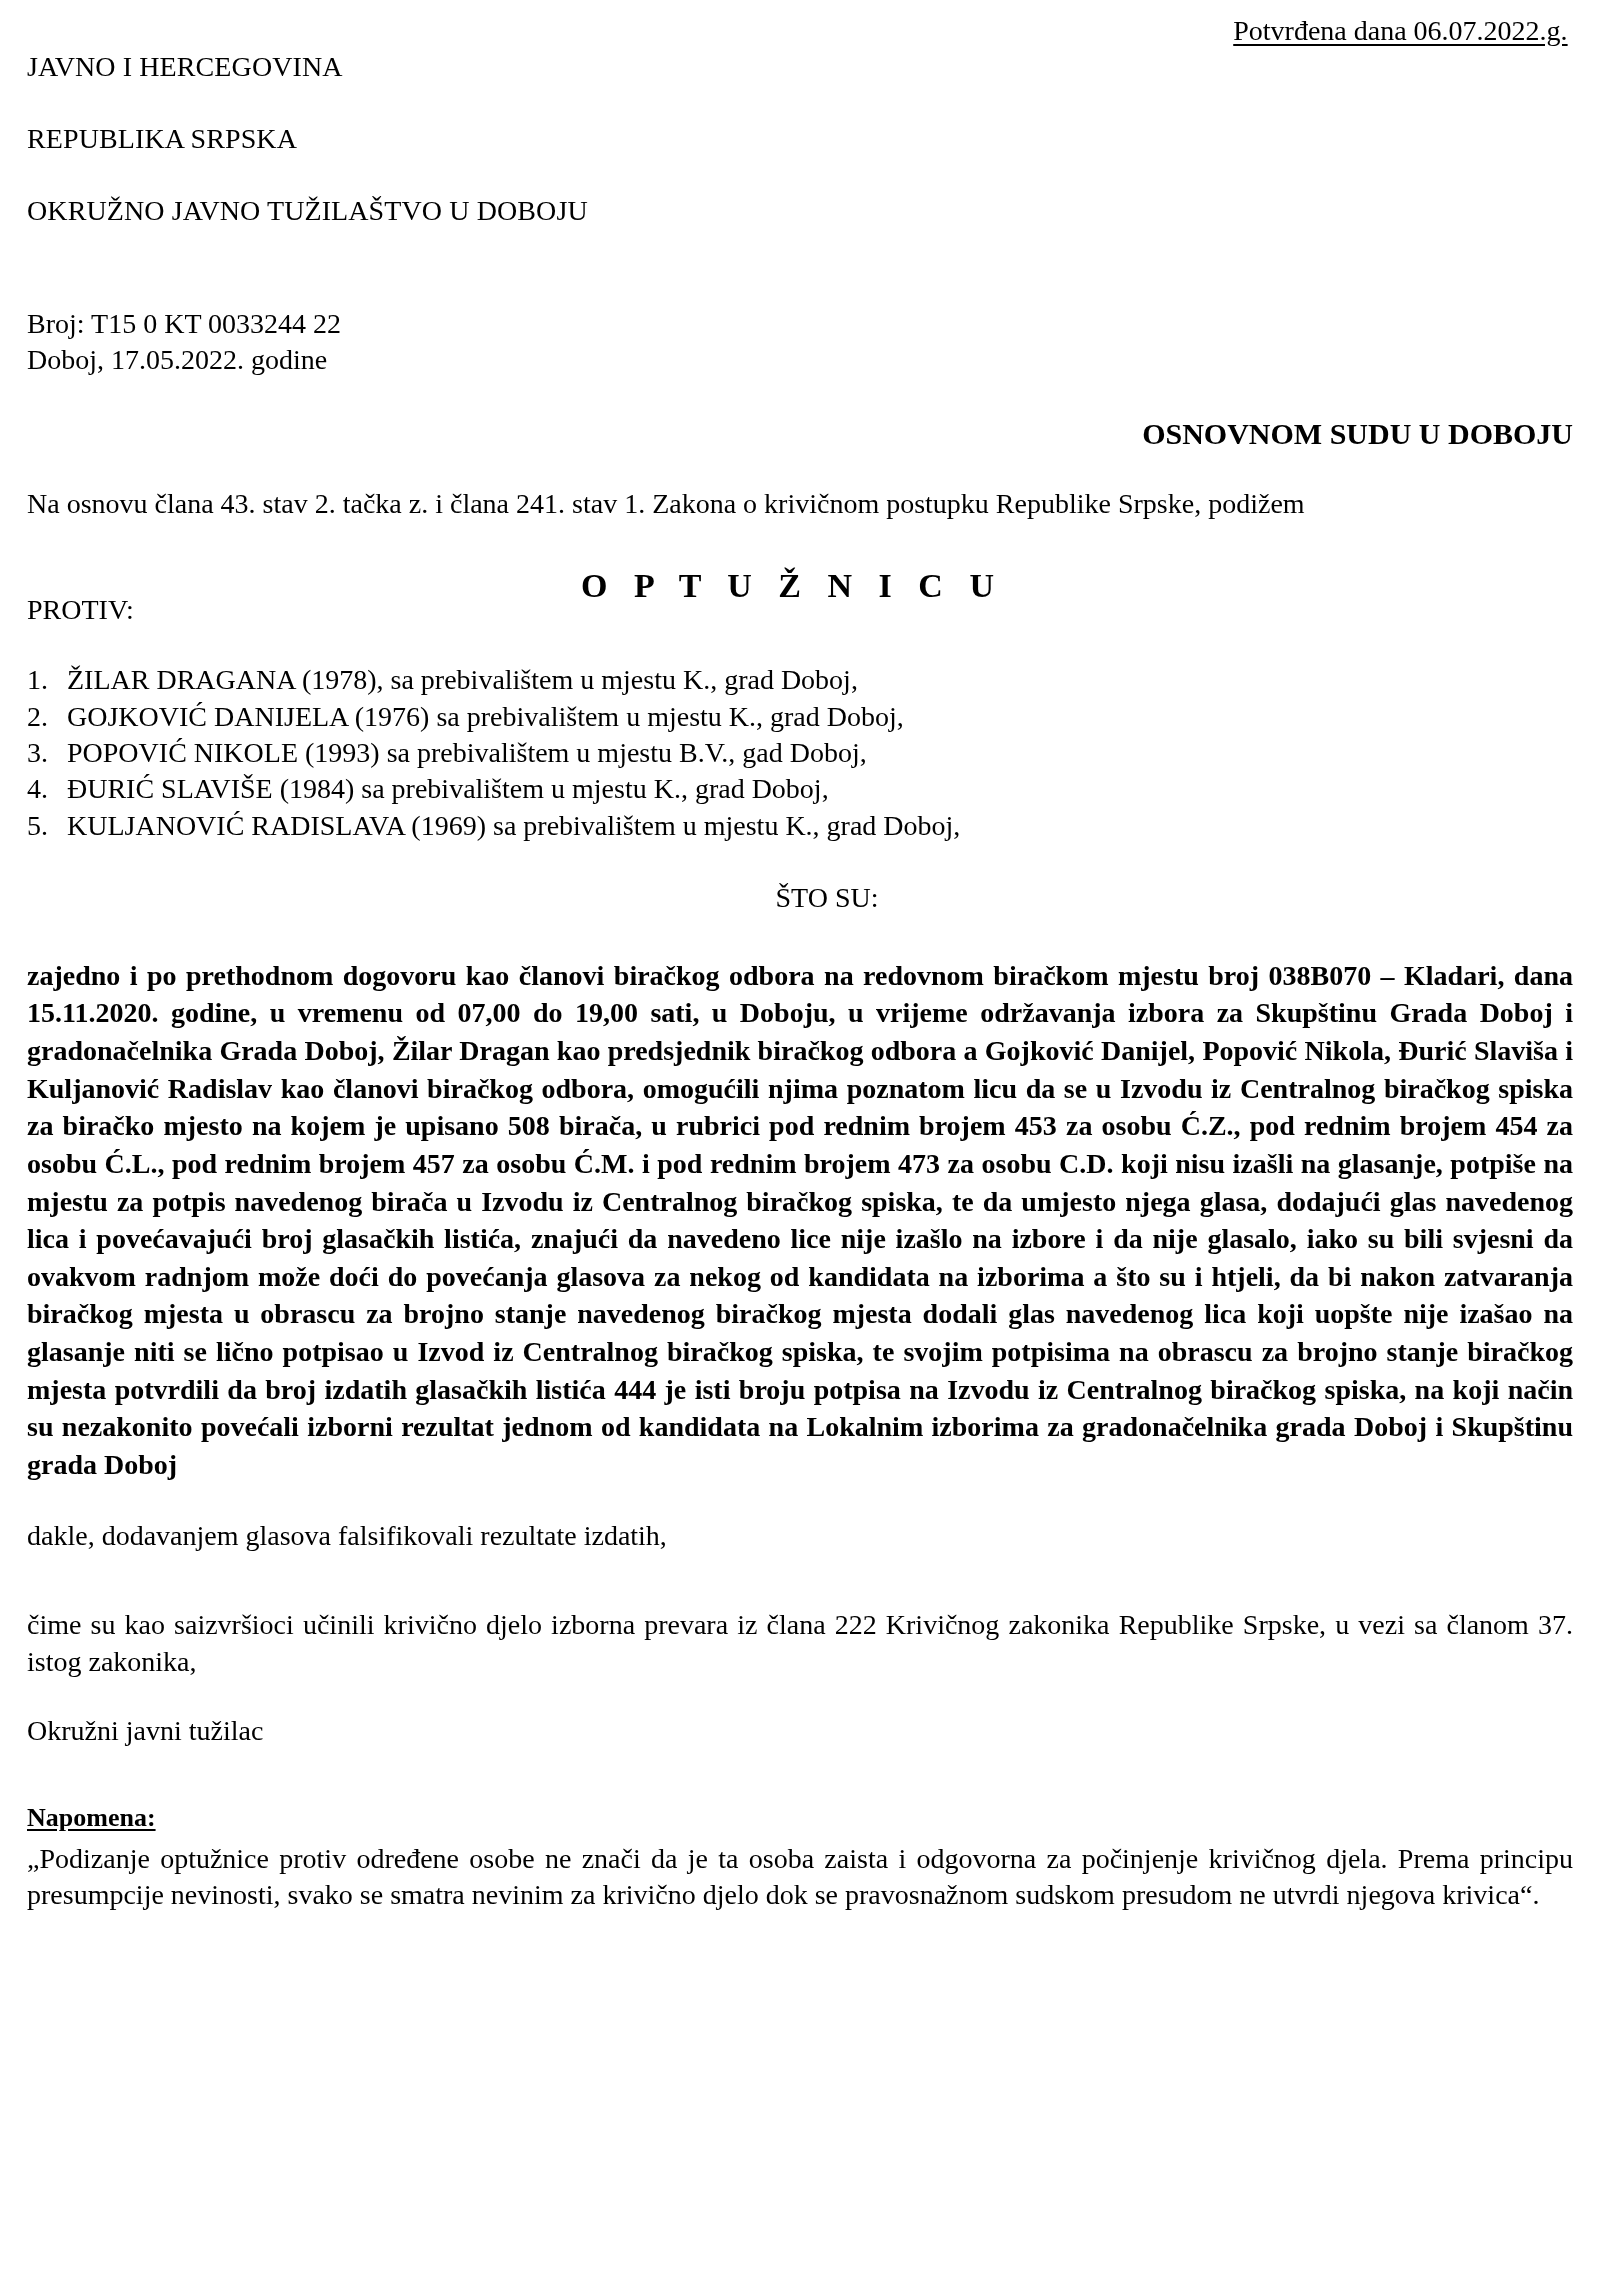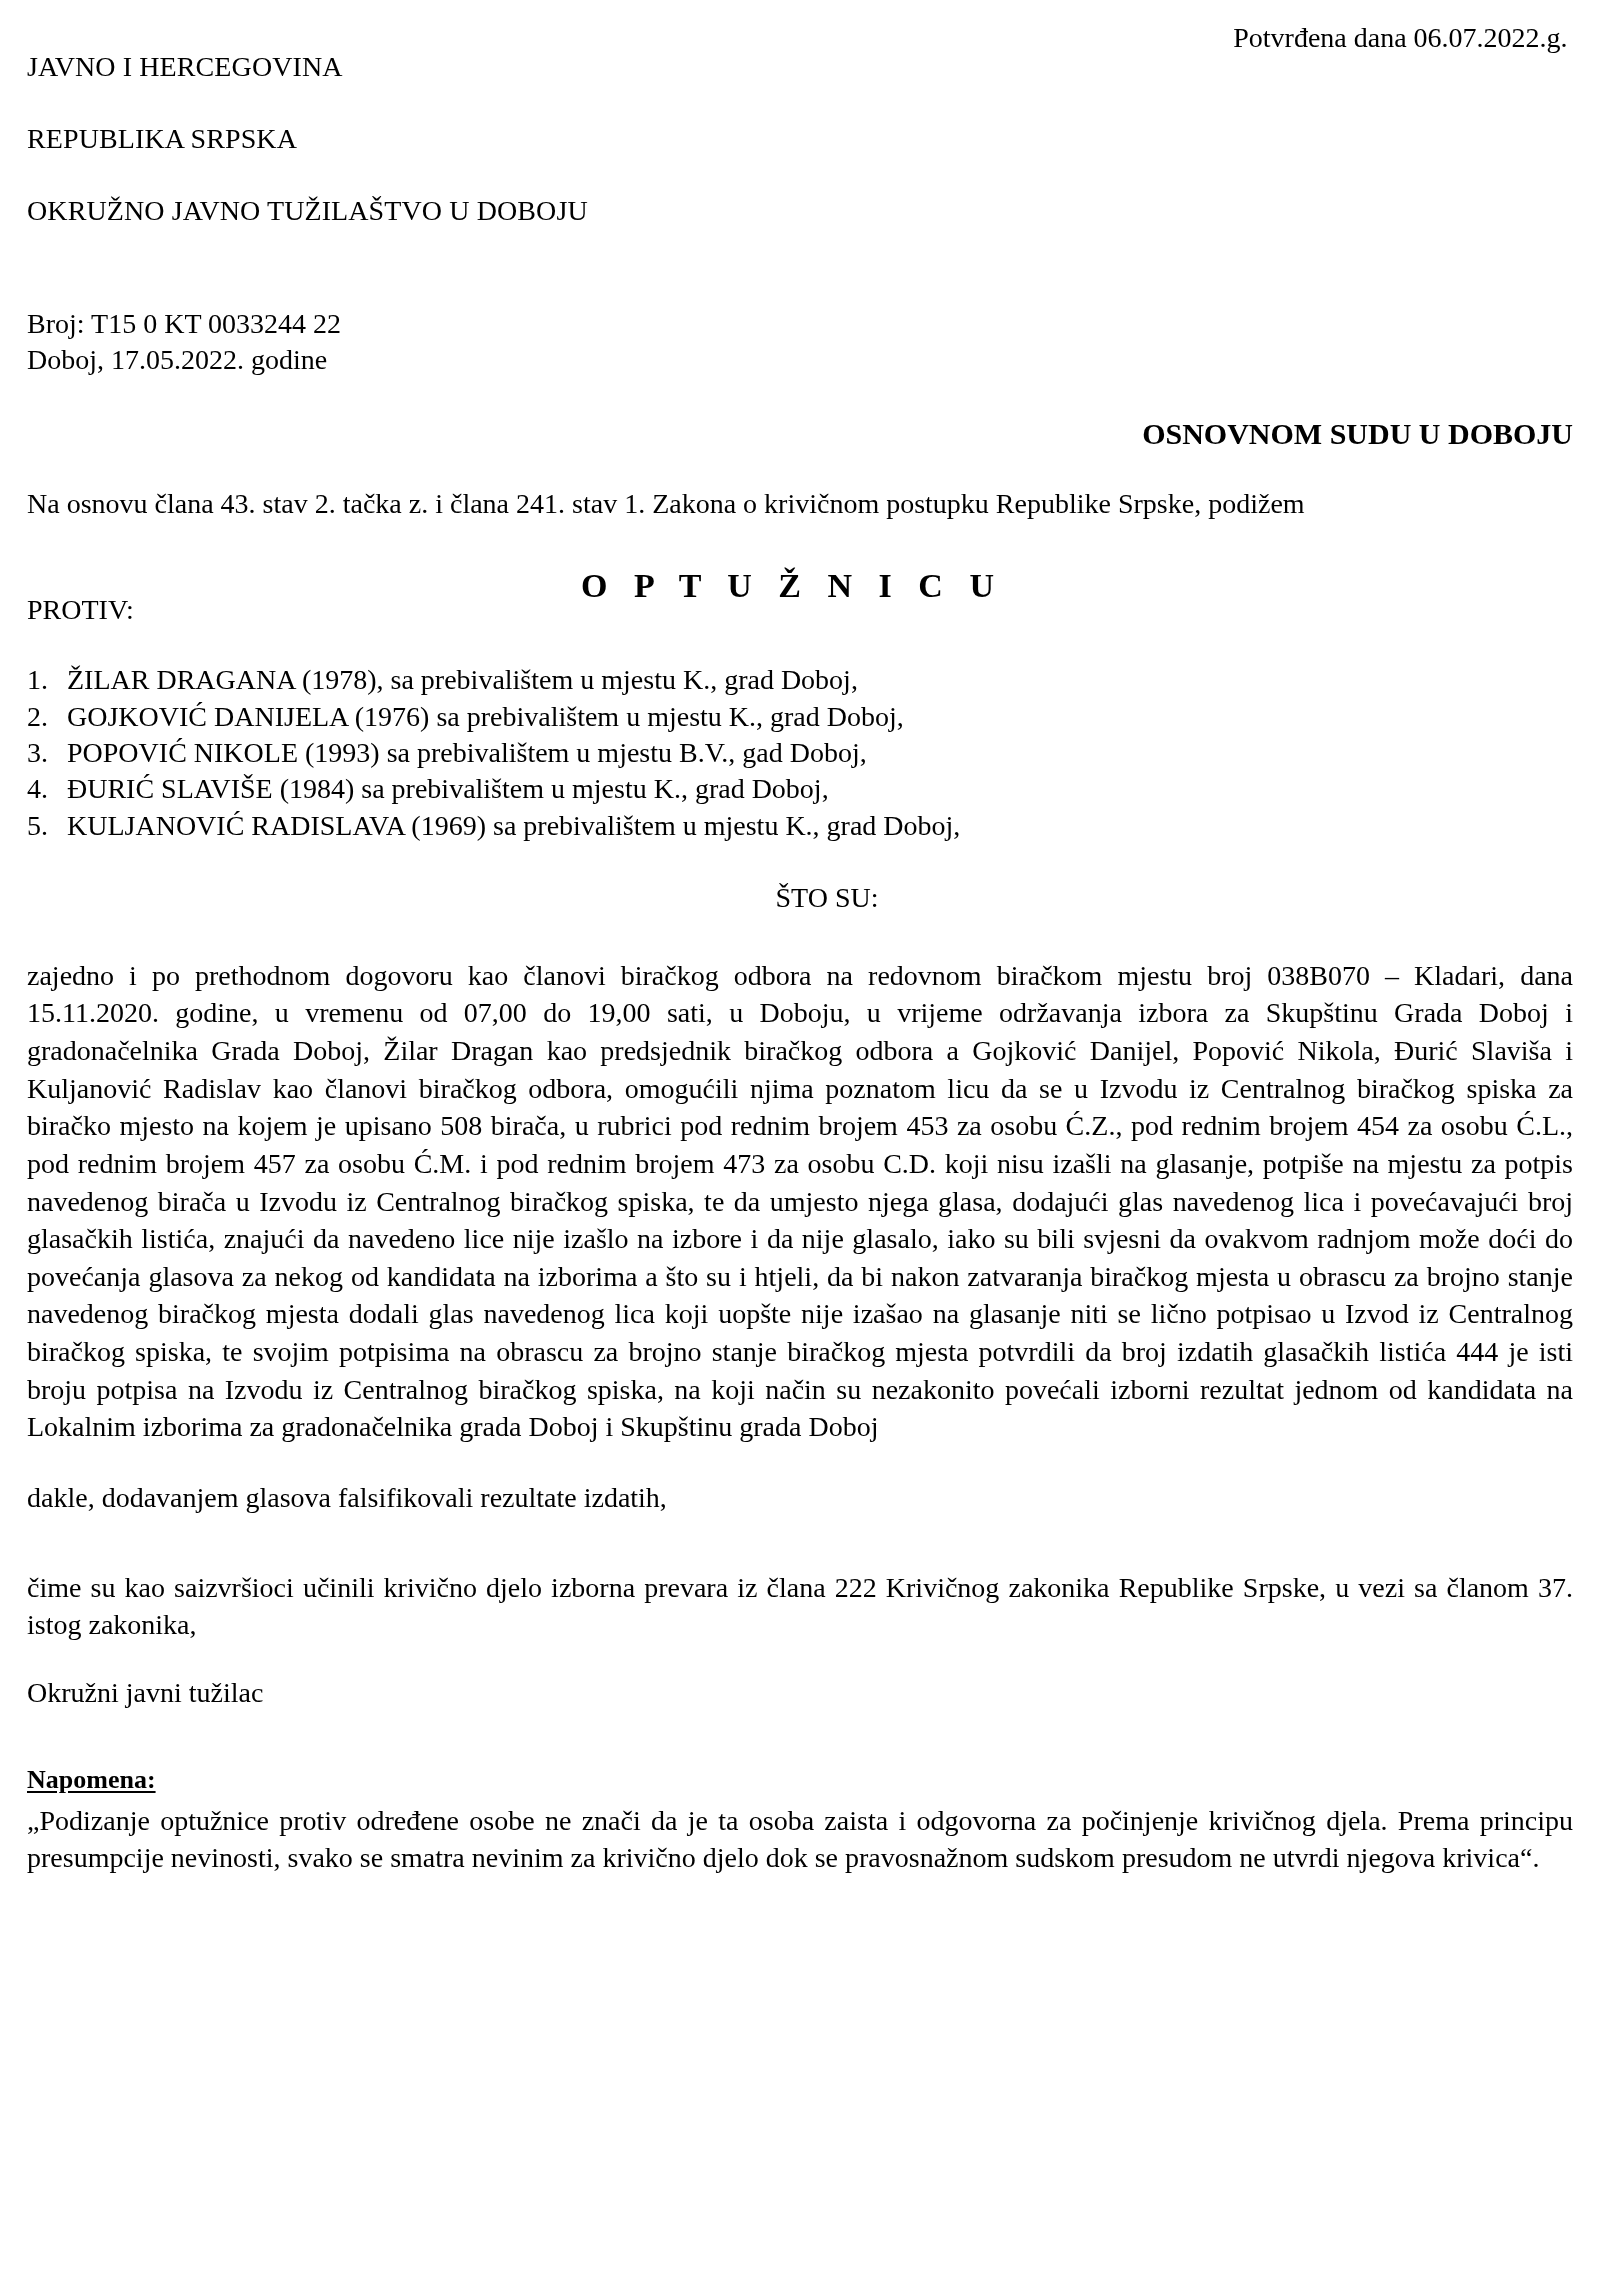--- a/index.html
+++ b/index.html
@@ -23,23 +23,24 @@
   
   .header-row {
     display: flex;
     justify-content: space-between;
     align-items: flex-start;
   }
   .org-block { white-space: pre-line; }
   .org-line { font-size: 28px; line-height: 1.28; letter-spacing: 0.1px; }
   .confirm-stamp {
     font-size: 28px;
+    text-decoration: underline;
     text-underline-offset: 3.6px;
     white-space: nowrap;
-    margin-top: 7px;
+    margin-top: 0;
     margin-right: 5.4px;
   }
 
   .ref-block { margin-top: 40px; }
   .ref-line { font-size: 28px; line-height: 1.30; }
 
   
   .court-heading {
     text-align: right;
     font-weight: bold;
@@ -97,20 +98,21 @@
     text-align: center;
   }
 
   
   .body-paragraph {
     margin-top: 40px;
     text-align: justify;
     text-justify: inter-word;
     font-size: 28px;
     line-height: 1.345;
+    font-weight: bold;
   }
 
   .dakle-paragraph {
     margin-top: 34px;
     font-size: 28px;
   }
 
   .charge-paragraph {
     margin-top: 52px;
     text-align: justify;

